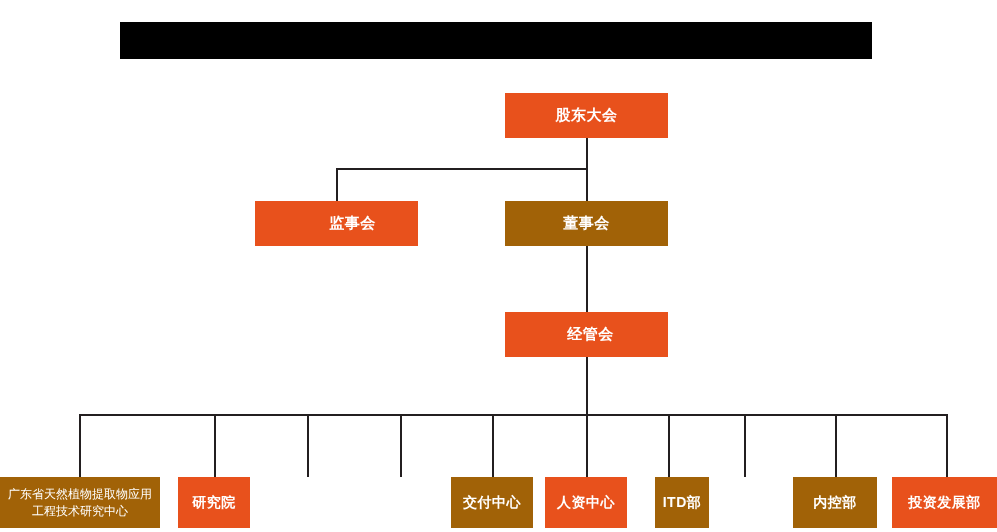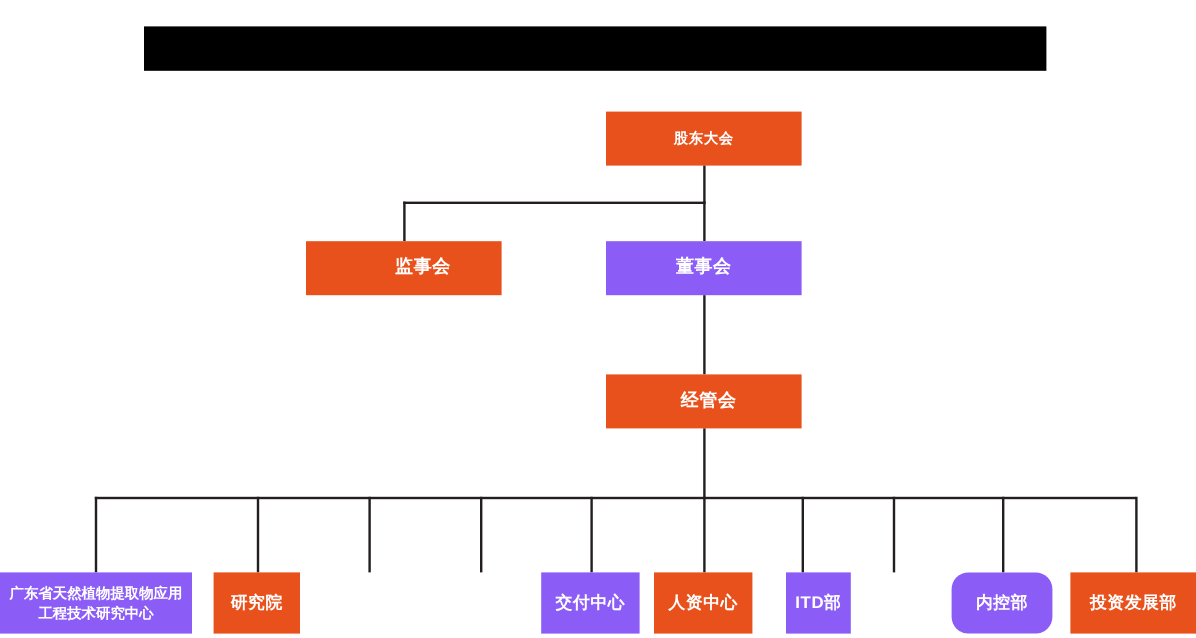--- a/index.html
+++ b/index.html
@@ -45,27 +45,27 @@
     justify-content: center;
     text-align: center;
     color: #ffffff;
     font-weight: bold;
     letter-spacing: 0.5px;
     line-height: 1.35;
     padding: 2px 4px;
     overflow: hidden;
   }
   .node.dark  { background: #E8511C; }
-  .node.light { background: #8b5cf6; }
+  .node.light { background: #a16207; }
 
-  .node.lvl1 { font-size: 12px; }
+  .node.lvl1 { font-size: 15px; }
   .node.lvl2 { font-size: 15px; }
   .node.lvl3 { font-size: 15px; }
   .node.leaf { font-size: 14px; }
-  .node.leaf.small { font-size: 12px; font-weight: bold; letter-spacing: 0px; }
+  .node.leaf.small { font-size: 12px; font-weight: normal; letter-spacing: 0px; }
 </style>
 </head>
 <body>
 
 <div id="org-canvas">
 
   <div class="title-banner"></div>
 
   <div class="node dark lvl1" style="left:505px; top:93px; width:163px; height:45px;">股东大会</div>
 
@@ -102,17 +102,17 @@
 
 
 
   <div class="node dark leaf" style="left:545px; top:477px; width:82px; height:51px;">人资中心</div>
 
   <div class="node light leaf" style="left:451px; top:477px; width:82px; height:51px;">交付中心</div>
 
   <div class="node light leaf" style="left:655px; top:477px; width:54px; height:51px;">ITD部</div>
 
 
-  <div class="node light leaf" style="left:793px; top:477px; width:84px; height:51px;border-radius:14px;">内控部</div>
+  <div class="node light leaf" style="left:793px; top:477px; width:84px; height:51px;">内控部</div>
 
   <div class="node dark leaf" style="left:892px; top:477px; width:105px; height:51px;">投资发展部</div>
 
 </div>
 
 </body></html>

